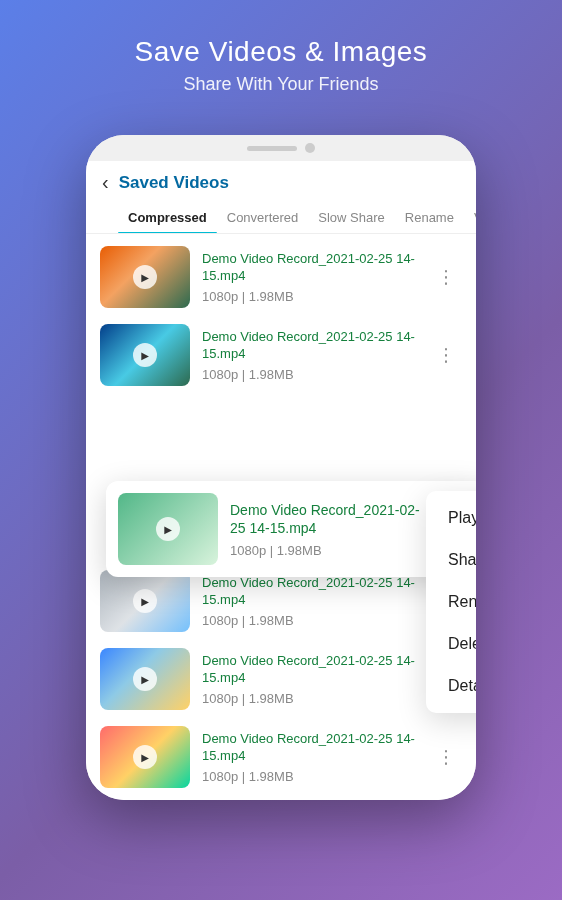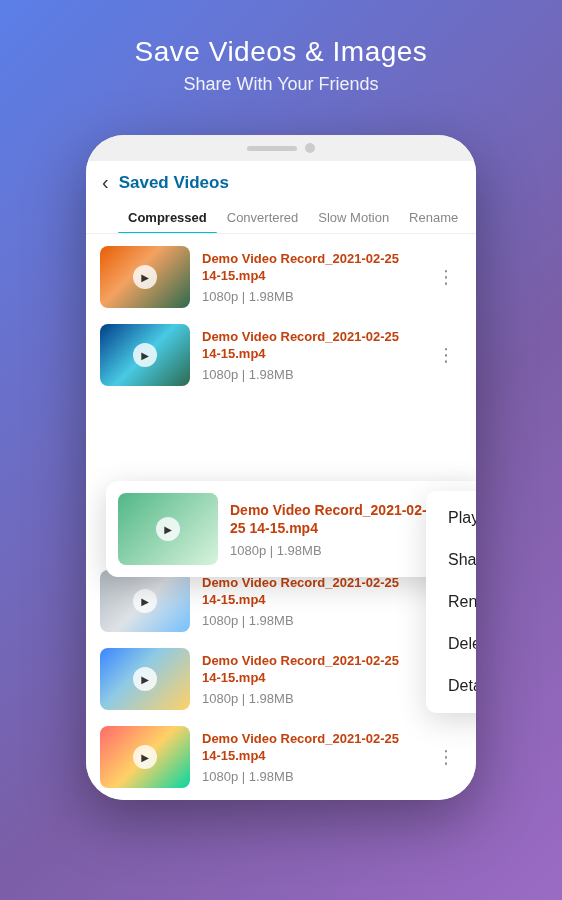--- a/index.html
+++ b/index.html
@@ -155,22 +155,22 @@
     .thumb-snow { background: linear-gradient(135deg, #adb5bd 0%, #dee2e6 50%, #74c0fc 100%); }
     .thumb-flowers { background: linear-gradient(135deg, #3a86ff 0%, #8ecae6 40%, #ffd166 100%); }
     .thumb-beach { background: linear-gradient(135deg, #ff6b6b 0%, #ffd166 50%, #06d6a0 100%); }
 
     .video-info {
       flex: 1;
       min-width: 0;
     }
     .video-name {
       font-size: 13px;
-      font-weight: 700;
-      color: #c2410c;
+      font-weight: 400;
+      color: #15803d;
       line-height: 1.3;
     }
     .video-meta {
       font-size: 13px;
       color: #888;
       margin-top: 4px;
     }
     .more-btn {
       font-size: 18px;
       color: #888;
@@ -248,21 +248,21 @@
   <div class="phone-screen">
 
     <div class="back-bar">
       <span class="back-arrow">‹</span>
       <span class="back-title">Saved Videos</span>
     </div>
 
     <div class="tabs">
       <div class="tab active">Compressed</div>
       <div class="tab">Convertered</div>
-      <div class="tab">Slow Motion</div>
+      <div class="tab">Slow Share</div>
       <div class="tab">Rename</div>
       <div class="tab">Vic</div>
     </div>
 
     <div class="video-list">
 
       <div class="video-item">
         <div class="video-thumb thumb-autumn">
           <div class="play-btn">▶</div>
         </div>

